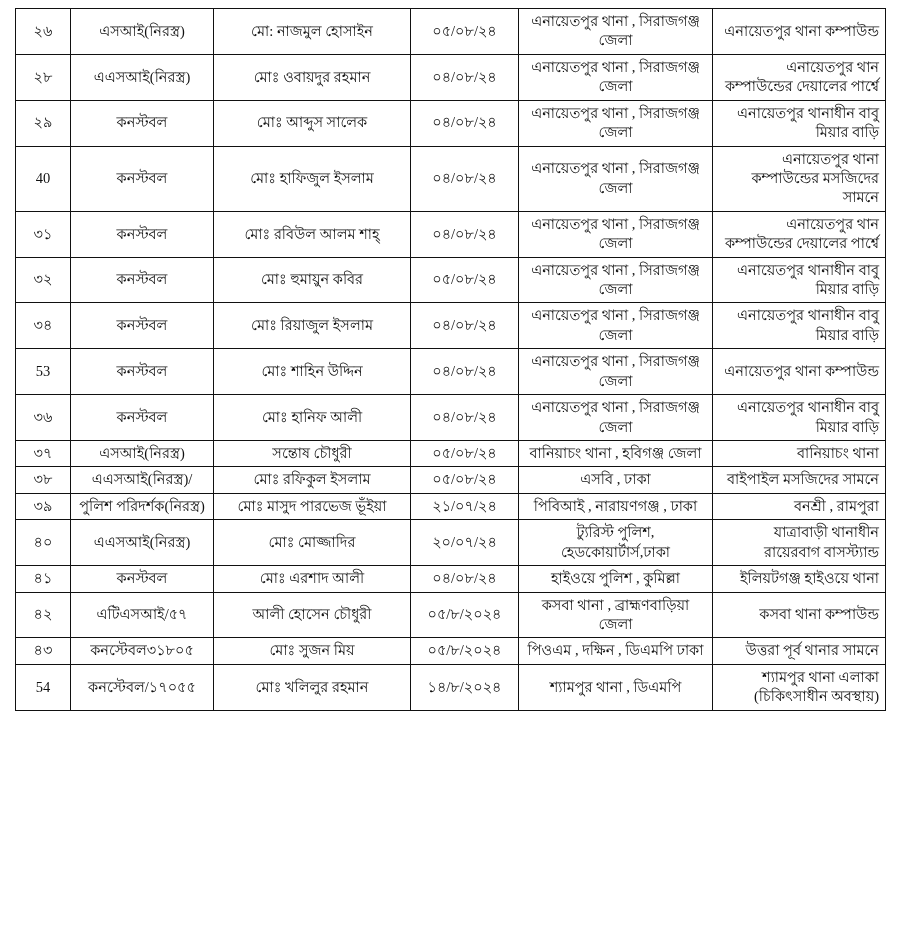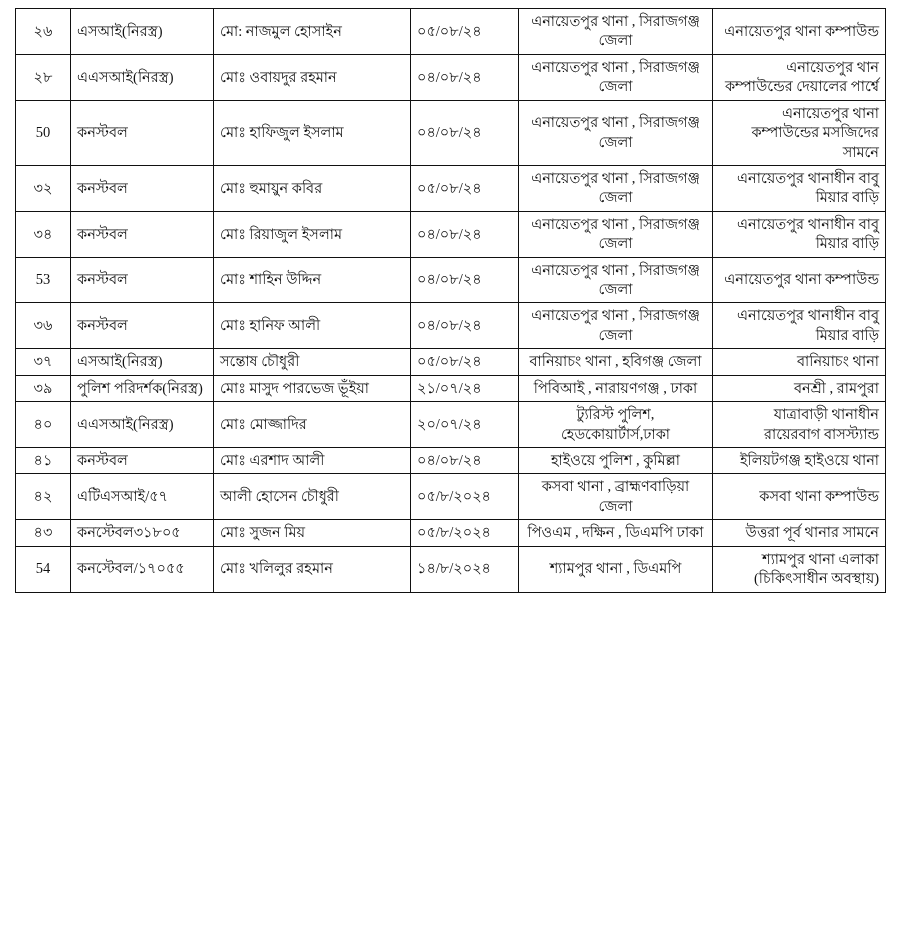--- a/index.html
+++ b/index.html
@@ -50,23 +50,23 @@
 
   
   col.c-sl      { width: 55px; }
   col.c-rank    { width: 143px; }
   col.c-name    { width: 197px; }
   col.c-date    { width: 108px; }
   col.c-unit    { width: 194px; }
   col.c-place   { width: 173px; }
 
   td.sl     { text-align: center; }
-  td.rank   { }
-  td.name   { }
-  td.date   { text-align: left; }
+  td.rank   { text-align: center; }
+  td.name   { text-align: center; }
+  td.date   { text-align: center; }
   td.unit   { text-align: center; margin-left: 24px; }
   td.place  { text-align: right; padding-left: 8px; }
 
   
   td.va-bottom { vertical-align: bottom; padding-bottom: 5px; }
   td.va-top    { vertical-align: top; padding-top: 4px; }
   td.va-mid    { vertical-align: middle; }
 
   
   .page { filter: none; }
@@ -96,26 +96,42 @@
           </tr>
           <tr>
             <td class="sl">২৮</td>
             <td class="rank va-mid">এএসআই(নিরস্ত্র)</td>
             <td class="name va-mid">মোঃ ওবায়দুর রহমান</td>
             <td class="date">০৪/০৮/২৪</td>
             <td class="unit">এনায়েতপুর থানা , সিরাজগঞ্জ জেলা</td>
             <td class="place">এনায়েতপুর থান কম্পাউন্ডের দেয়ালের পার্শ্বে</td>
           </tr>
           <tr>
-            <td class="sl">50</td>
+            <td class="sl">২৯</td>
+            <td class="rank va-mid">কনস্টবল</td>
+            <td class="name va-mid">মোঃ আব্দুস সালেক</td>
+            <td class="date">০৪/০৮/২৪</td>
+            <td class="unit">এনায়েতপুর থানা , সিরাজগঞ্জ জেলা</td>
+            <td class="place">এনায়েতপুর থানাধীন বাবু মিয়ার বাড়ি</td>
+          </tr>
+          <tr>
+            <td class="sl">40</td>
             <td class="rank va-mid">কনস্টবল</td>
             <td class="name va-mid">মোঃ হাফিজুল ইসলাম</td>
             <td class="date">০৪/০৮/২৪</td>
             <td class="unit">এনায়েতপুর থানা , সিরাজগঞ্জ জেলা</td>
             <td class="place">এনায়েতপুর থানা কম্পাউন্ডের মসজিদের সামনে</td>
+          </tr>
+          <tr>
+            <td class="sl">৩১</td>
+            <td class="rank va-mid">কনস্টবল</td>
+            <td class="name va-mid">মোঃ রবিউল আলম শাহ্</td>
+            <td class="date">০৪/০৮/২৪</td>
+            <td class="unit">এনায়েতপুর থানা , সিরাজগঞ্জ জেলা</td>
+            <td class="place">এনায়েতপুর থান কম্পাউন্ডের দেয়ালের পার্শ্বে</td>
           </tr>
           <tr>
             <td class="sl">৩২</td>
             <td class="rank va-top">কনস্টবল</td>
             <td class="name va-bottom">মোঃ হুমায়ুন কবির</td>
             <td class="date">০৫/০৮/২৪</td>
             <td class="unit">এনায়েতপুর থানা , সিরাজগঞ্জ জেলা</td>
             <td class="place">এনায়েতপুর থানাধীন বাবু মিয়ার বাড়ি</td>
           </tr>
           <tr>
@@ -142,20 +158,28 @@
             <td class="unit">এনায়েতপুর থানা , সিরাজগঞ্জ জেলা</td>
             <td class="place">এনায়েতপুর থানাধীন বাবু মিয়ার বাড়ি</td>
           </tr>
           <tr>
             <td class="sl">৩৭</td>
             <td class="rank va-mid">এসআই(নিরস্ত্র)</td>
             <td class="name va-mid">সন্তোষ চৌধুরী</td>
             <td class="date">০৫/০৮/২৪</td>
             <td class="unit">বানিয়াচং থানা , হবিগঞ্জ জেলা</td>
             <td class="place">বানিয়াচং থানা</td>
+          </tr>
+          <tr>
+            <td class="sl">৩৮</td>
+            <td class="rank va-top">এএসআই(নিরস্ত্র)/</td>
+            <td class="name va-bottom">মোঃ রফিকুল ইসলাম</td>
+            <td class="date">০৫/০৮/২৪</td>
+            <td class="unit">এসবি , ঢাকা</td>
+            <td class="place">বাইপাইল মসজিদের সামনে</td>
           </tr>
           <tr>
             <td class="sl">৩৯</td>
             <td class="rank va-mid">পুলিশ পরিদর্শক(নিরস্ত্র)</td>
             <td class="name va-mid">মোঃ মাসুদ পারভেজ ভূঁইয়া</td>
             <td class="date">২১/০৭/২৪</td>
             <td class="unit">পিবিআই , নারায়ণগঞ্জ , ঢাকা</td>
             <td class="place">বনশ্রী , রামপুরা</td>
           </tr>
           <tr>

